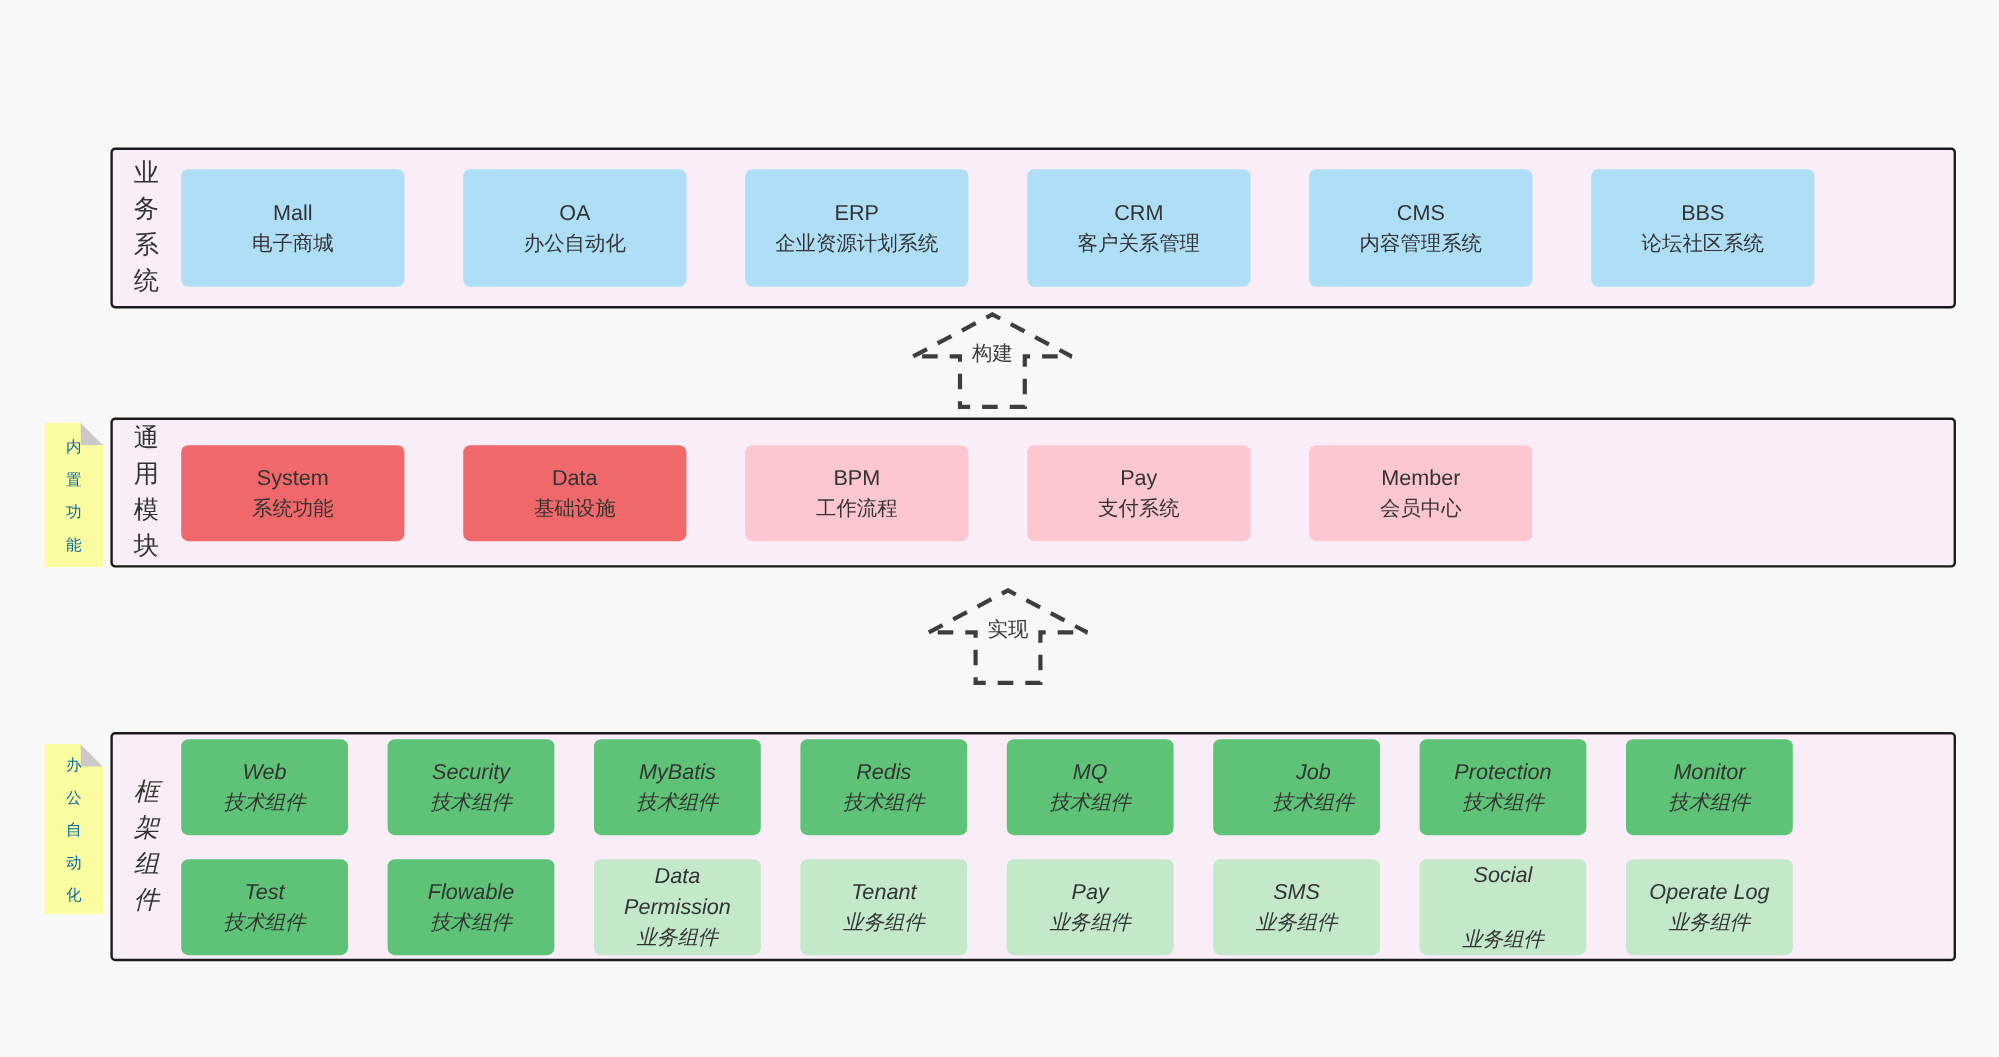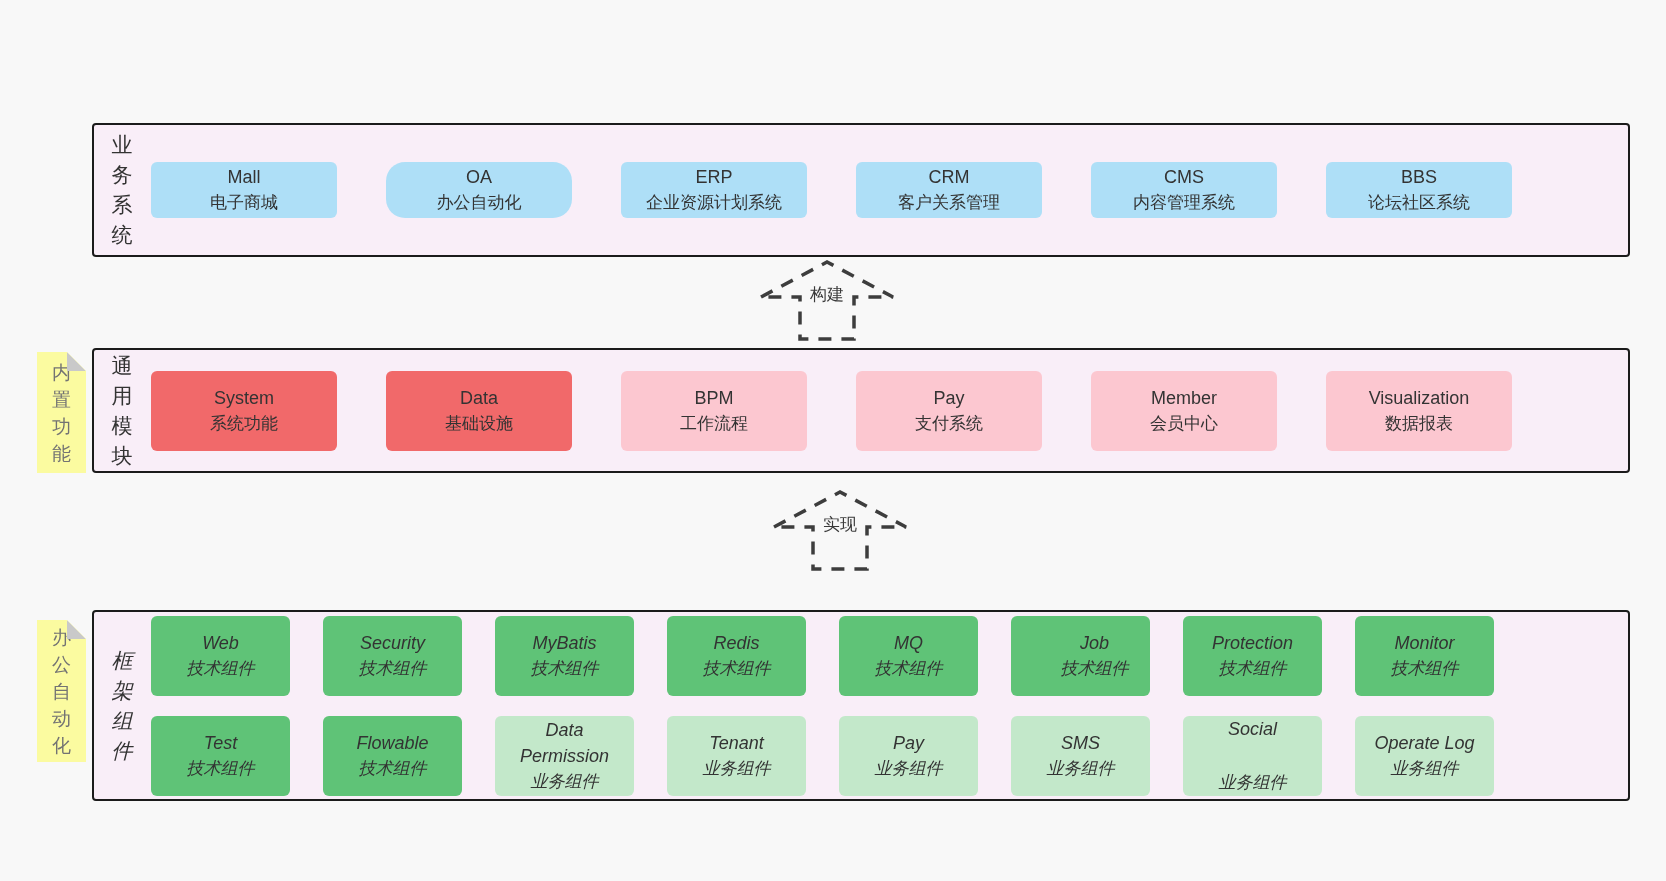--- a/index.html
+++ b/index.html
@@ -19,63 +19,63 @@
   #layer-components{top:610px;height:191px;font-style:italic;}
   .vlabel{
     flex:none;margin-left:13px;width:30px;
     font-size:21px;line-height:30px;text-align:center;
     word-break:break-all;color:#333;
   }
   .boxrow{display:flex;gap:49px;margin-left:14px;align-items:center;}
   .rows-wrap{display:flex;flex-direction:column;gap:20px;margin-left:14px;}
   .rows-wrap .boxrow{margin-left:0;gap:33px;}
   .box{
-    width:186px;height:56px;border-radius:6px;
+    width:186px;height:98px;border-radius:6px;
     display:flex;flex-direction:column;align-items:center;justify-content:center;
     text-align:center;padding:0 8px;box-sizing:border-box;
   }
   #layer-modules .box{height:80px;}
   #layer-components .box{width:139px;height:80px;}
   .box-title{font-size:18px;line-height:26px;color:#333;}
   .box-sub{font-size:17px;line-height:26px;color:#333;}
   .sticky-note{
     position:absolute;left:37px;width:49px;background:#fbfba0;
     display:flex;align-items:center;justify-content:center;
     clip-path:polygon(0 0,calc(100% - 19px) 0,100% 19px,100% 100%,0 100%);
   }
   #note-modules{top:352px;height:121px;}
   #note-components{top:620px;height:142px;}
   .note-fold{
     position:absolute;top:0;right:0;width:19px;height:19px;background:#c9c9c9;
     clip-path:polygon(0 0,100% 100%,0 100%);
   }
   .note-text{
-    width:24px;font-size:19px;line-height:27px;text-align:center;
-    word-break:break-all;color:#737373;
+    width:24px;font-size:13px;line-height:27px;text-align:center;
+    word-break:break-all;color:#0369a1;
   }
   .arrow{position:absolute;width:140px;height:86px;}
   #arrow-build{left:757px;top:257px;}
   #arrow-implement{left:770px;top:487px;}
   .arrow svg{display:block;width:140px;height:86px;}
   .arrow-label{
     position:absolute;top:26px;left:50%;transform:translateX(-50%);
     background:#f8f8f8;padding:0 4px;font-size:17px;color:#3a3a3a;white-space:nowrap;
   }
 </style>
 </head>
 <body>
 
 <div class="layer" id="layer-business">
   <div class="vlabel">业务系统</div>
   <div class="boxrow">
       <div class="box" style="background: rgb(174, 223, 247);">
         <div class="box-title">Mall</div>
         <div class="box-sub">电子商城</div>
       </div>
-      <div class="box" style="background: rgb(174, 223, 247); border-radius: 19px;">
+      <div class="box" style="background: rgb(174, 223, 247);">
         <div class="box-title">OA</div>
         <div class="box-sub">办公自动化</div>
       </div>
       <div class="box" style="background: rgb(174, 223, 247);">
         <div class="box-title">ERP</div>
         <div class="box-sub">企业资源计划系统</div>
       </div>
       <div class="box" style="background: rgb(174, 223, 247);">
         <div class="box-title">CRM</div>
         <div class="box-sub">客户关系管理</div>
@@ -119,24 +119,20 @@
         <div class="box-sub">工作流程</div>
       </div>
       <div class="box" style="background: rgb(252, 199, 208);">
         <div class="box-title">Pay</div>
         <div class="box-sub">支付系统</div>
       </div>
       <div class="box" style="background: rgb(252, 199, 208);">
         <div class="box-title">Member</div>
         <div class="box-sub">会员中心</div>
       </div>
-      <div class="box" style="background: rgb(252, 199, 208);">
-        <div class="box-title">Visualization</div>
-        <div class="box-sub">数据报表</div>
-      </div>
     </div>
 </div>
 
 <div class="arrow" id="arrow-implement">
   <svg viewBox="0 0 140 86">
     <polygon points="4,40 70,5 136,40 97,40 97,82 43,82 43,40" fill="#f8f8f8" stroke="#3d3d3d" stroke-width="3.5" stroke-dasharray="13 10"></polygon>
   </svg>
   <span class="arrow-label">实现</span>
 </div>
 

